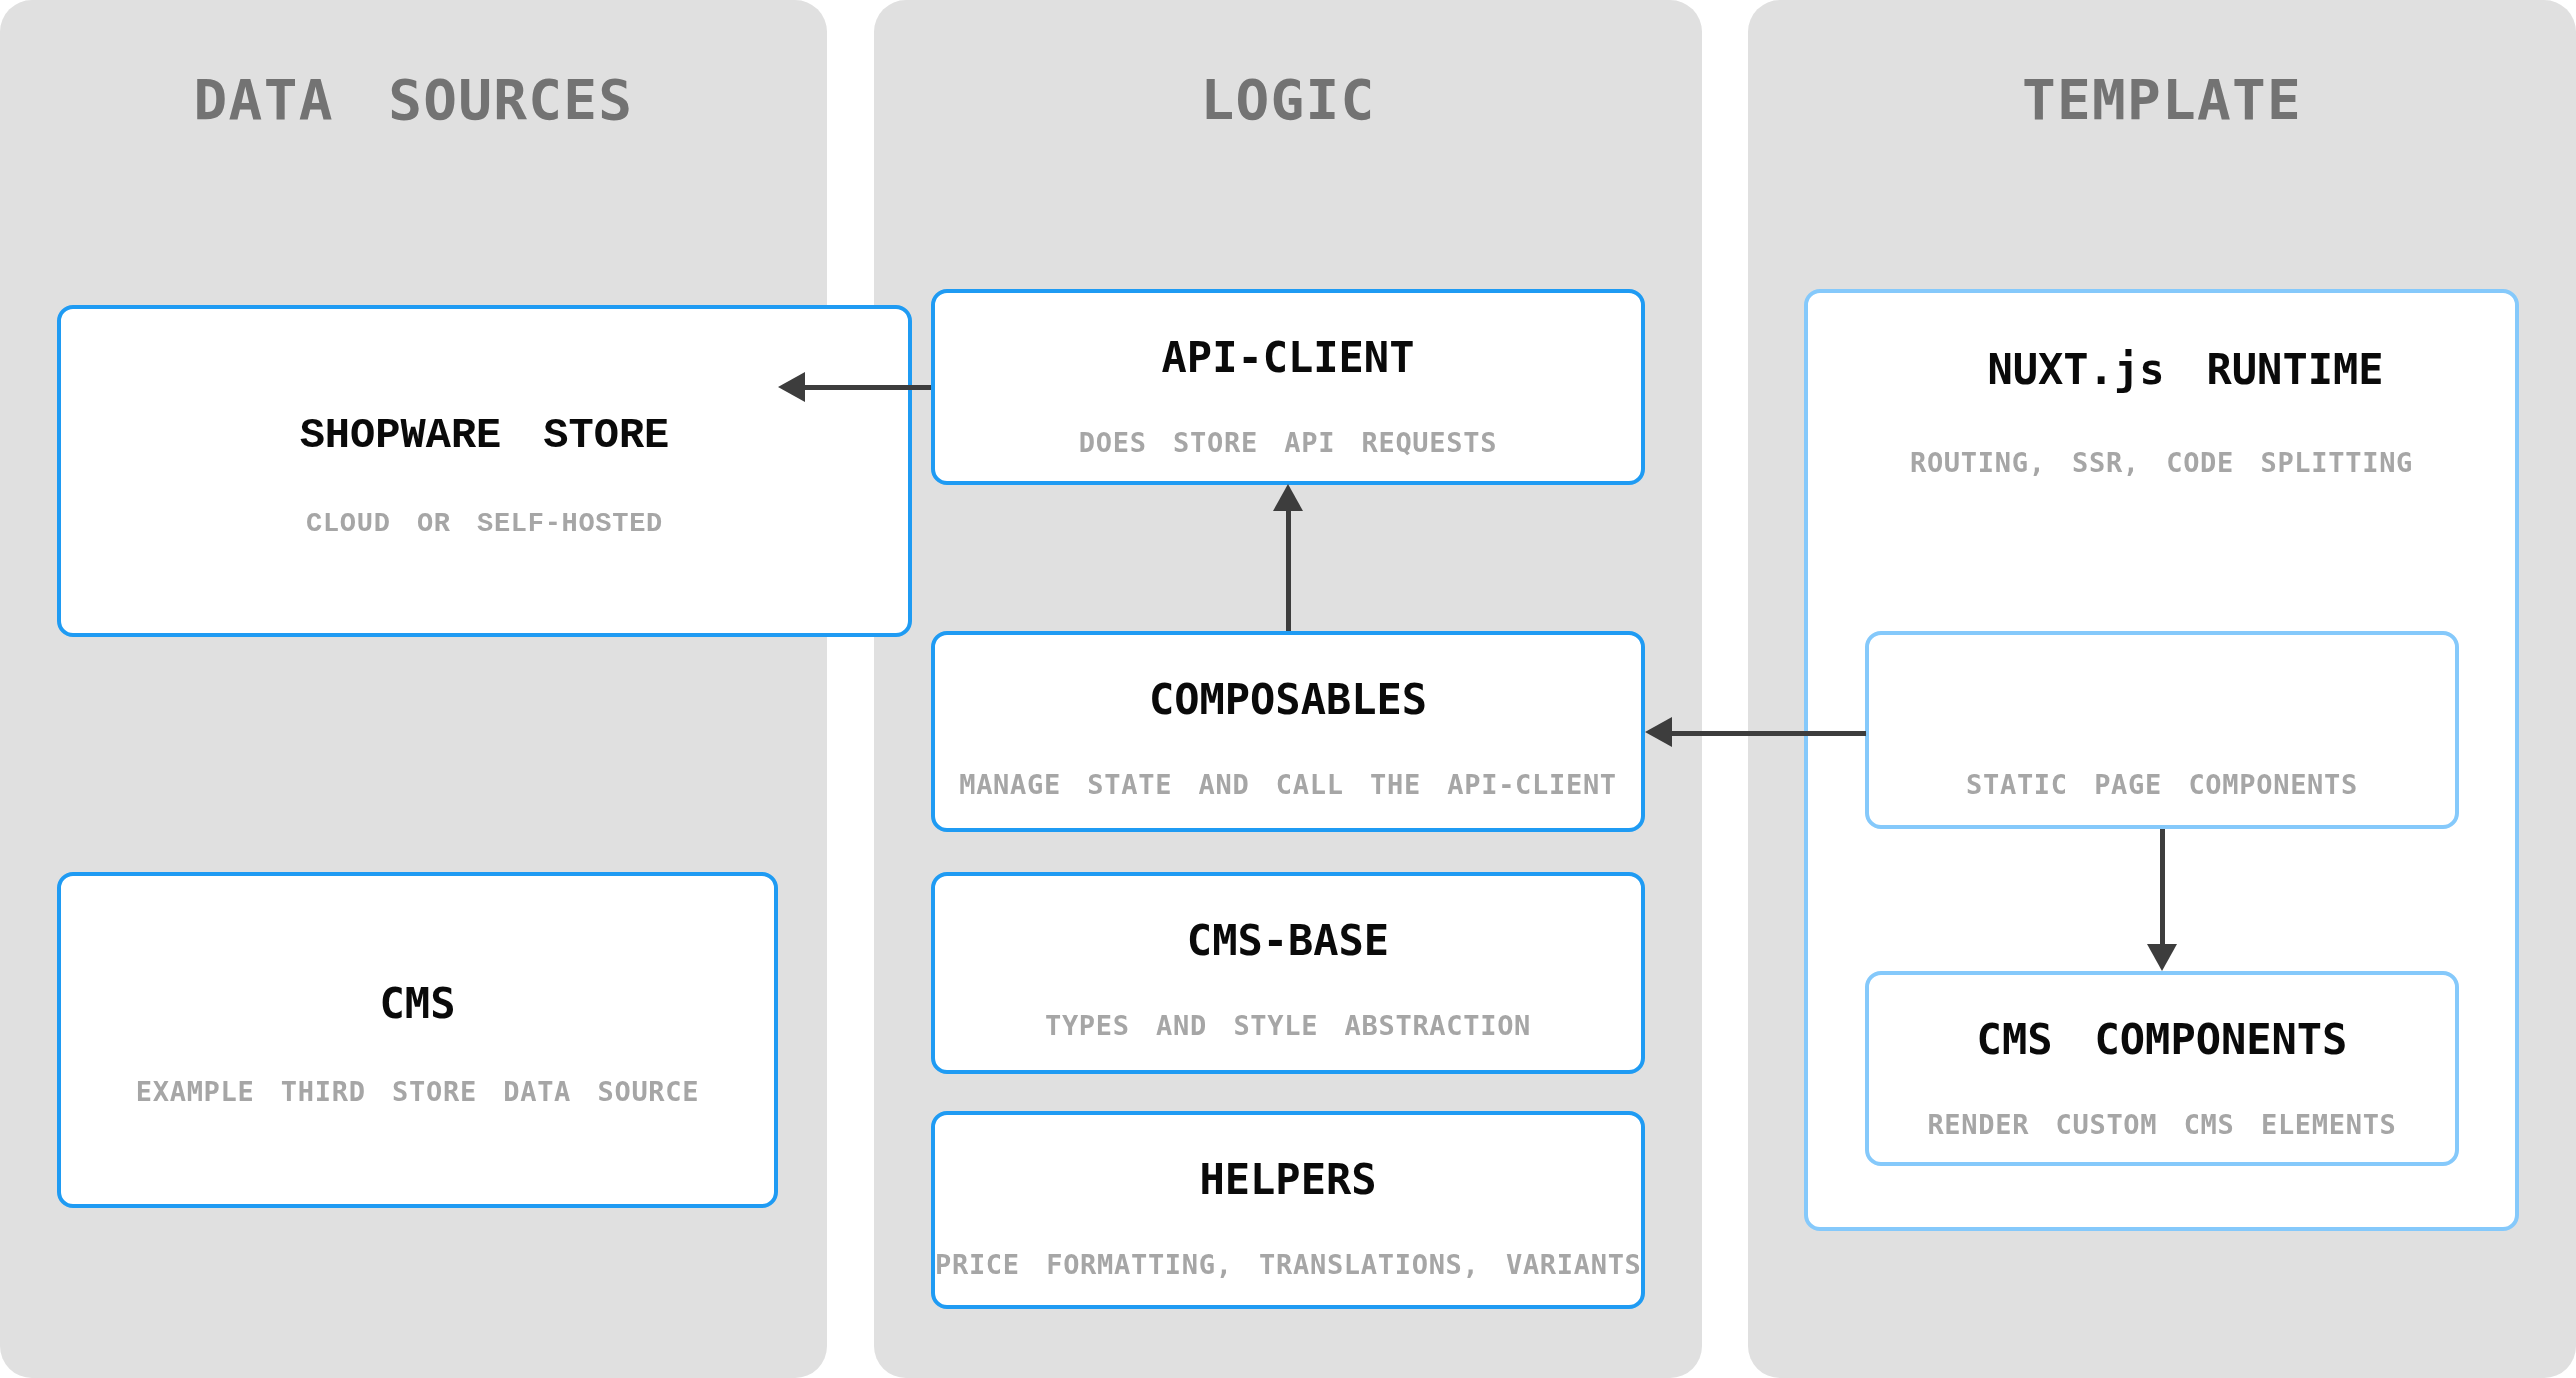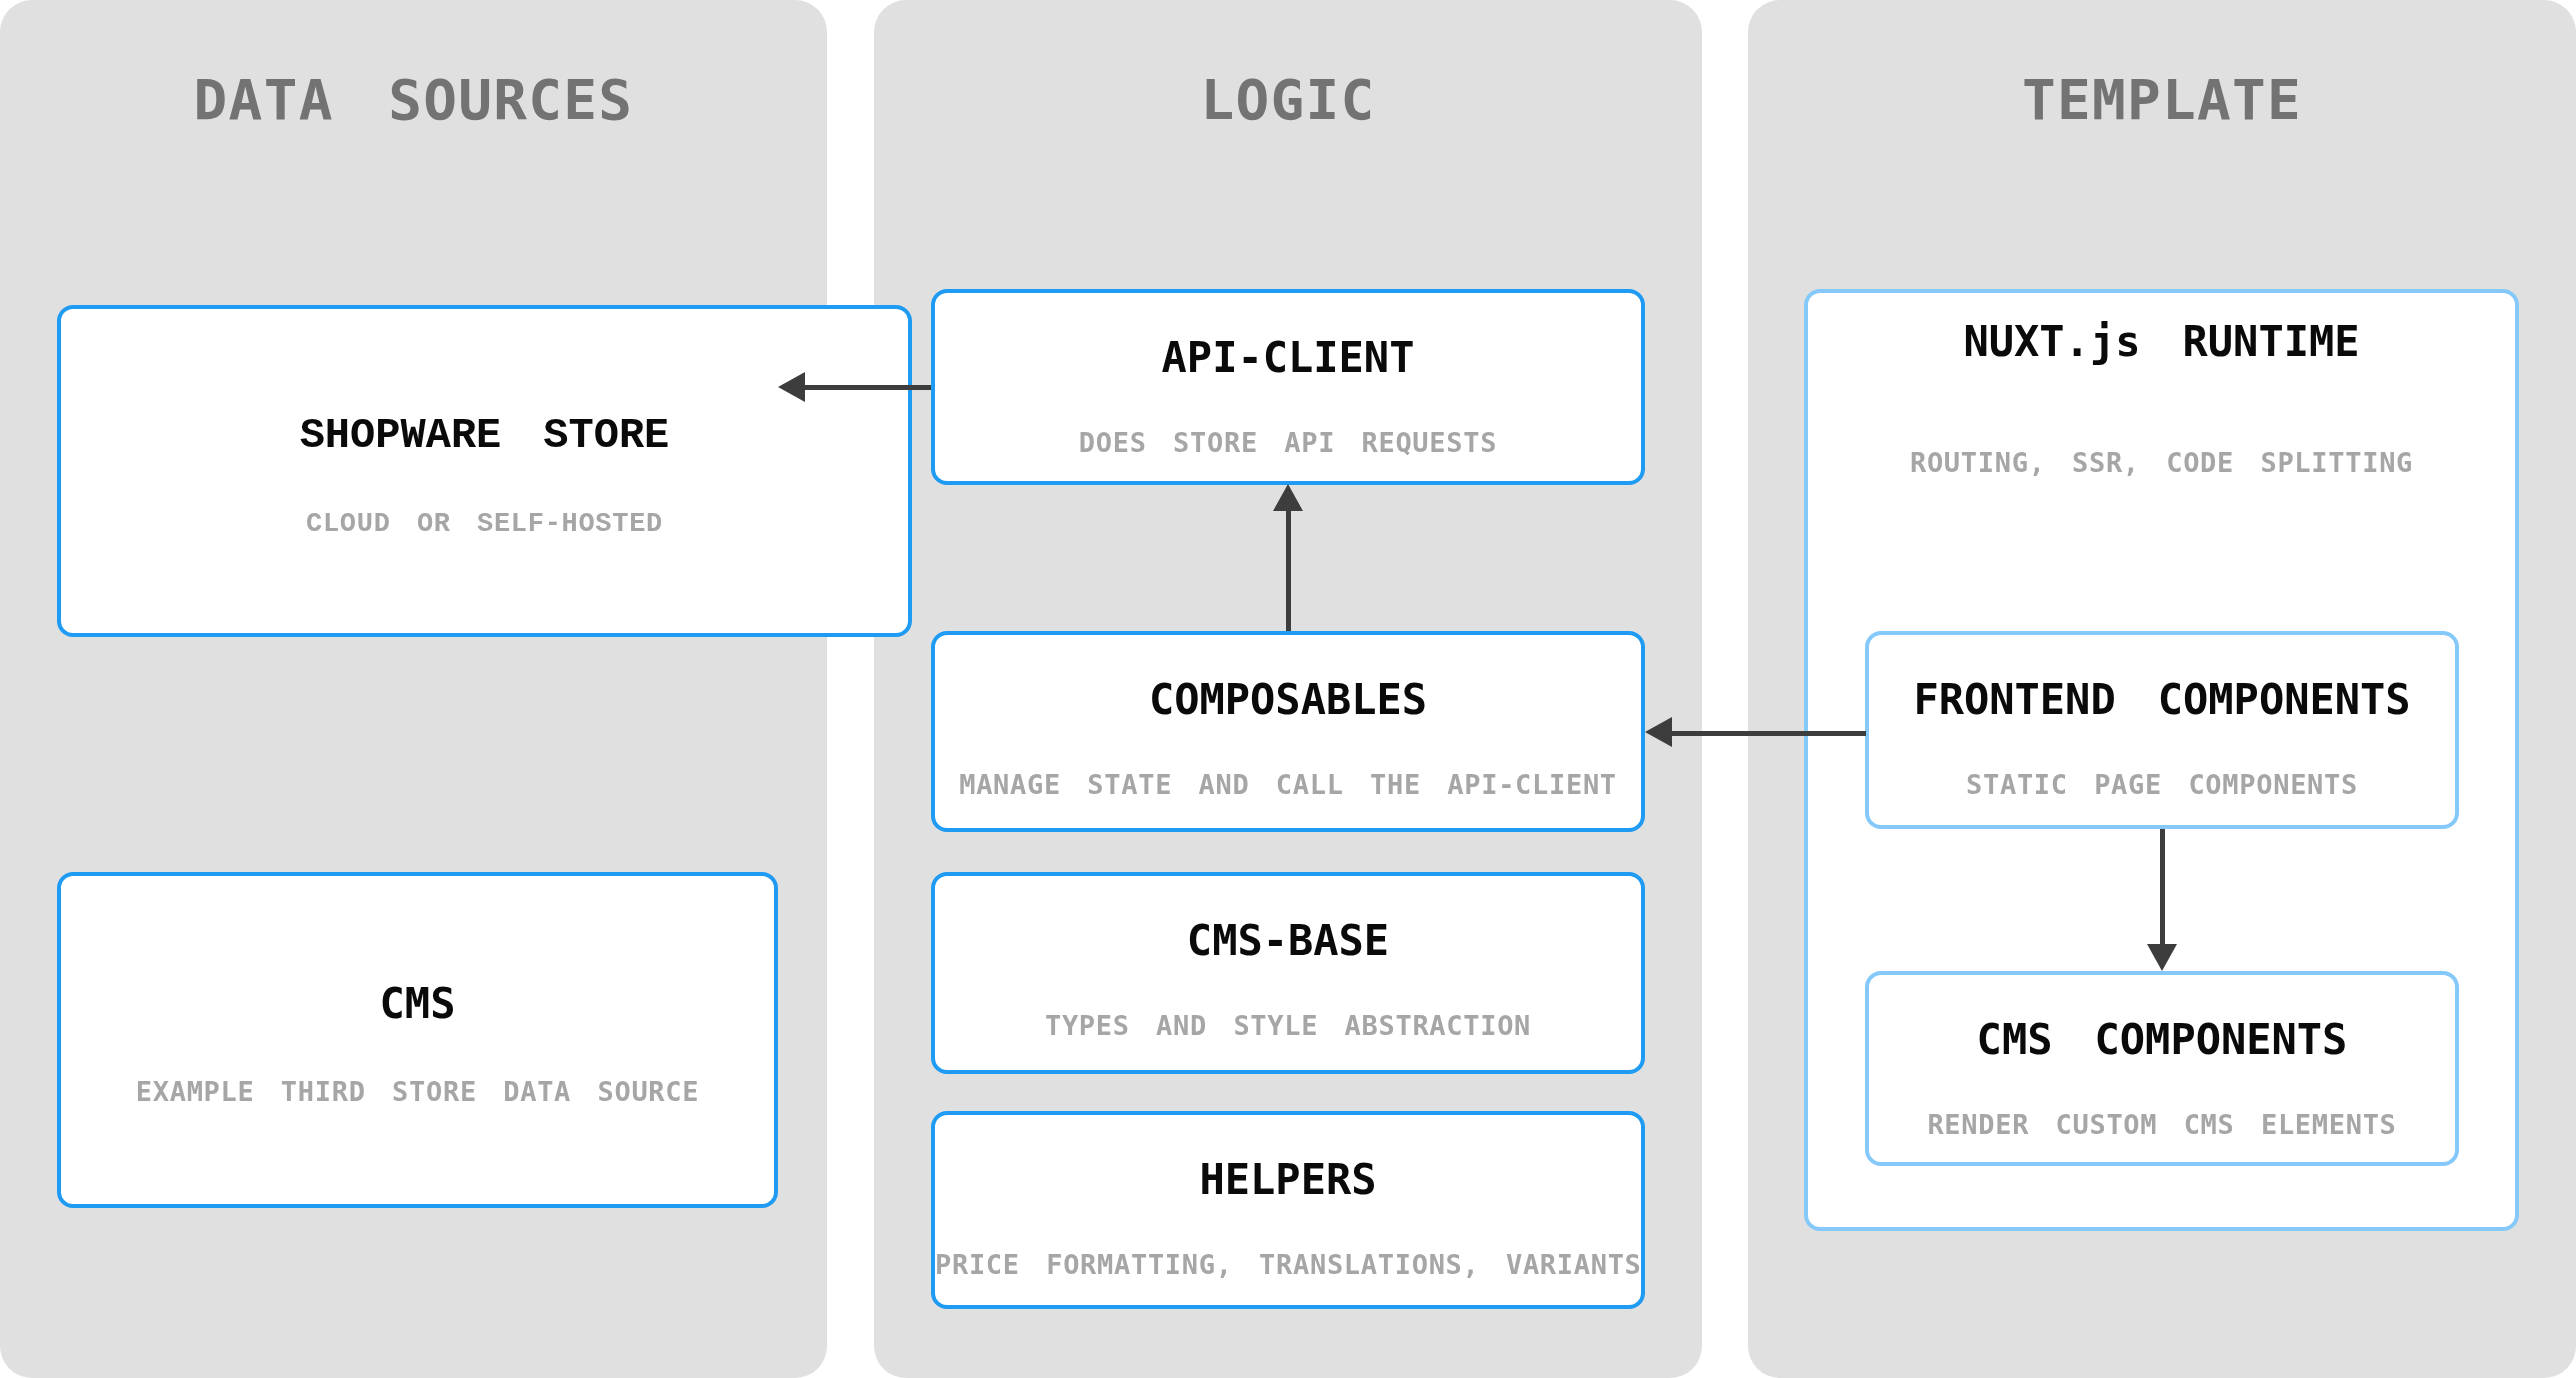--- a/index.html
+++ b/index.html
@@ -44,21 +44,21 @@
     position:absolute;left:0;width:100%;text-align:center;
     transform:translateY(-50%);
     font-size:27px;font-weight:bold;letter-spacing:0.7px;word-spacing:0.35em;
     color:var(--c-subtitle,#a6a6a6);white-space:nowrap;
   }
   
   .tall .box-title{top:127px;}
   .tall .box-subtitle{top:215px;}
   .small .box-title{top:64px;}
   .small .box-subtitle{top:149px;}
-  .runtime .box-title{top:48px;}
+  .runtime .box-title{top:76px;padding-left:24px;}
   .runtime .box-subtitle{top:169px;}
 
   #box-shopware{left:57px;top:305px;width:855px;height:332px;font-family:Liberation Mono, monospace;}
   #box-cms{left:57px;top:872px;width:721px;height:336px;}
   #box-api-client{left:931px;top:289px;width:714px;height:196px;padding-left:46px;}
   #box-composables{left:931px;top:631px;width:714px;height:201px;}
   #box-cms-base{left:931px;top:872px;width:714px;height:202px;}
   #box-helpers{left:931px;top:1111px;width:714px;height:198px;}
   #box-nuxt{left:1804px;top:289px;width:715px;height:942px;}
   #box-frontend{left:1865px;top:631px;width:594px;height:198px;}
@@ -131,21 +131,20 @@
   <div class="box small" id="box-helpers">
     <div class="box-title">HELPERS</div>
     <div class="box-subtitle">PRICE FORMATTING, TRANSLATIONS, VARIANTS</div>
   </div>
 
   <div class="box light runtime" id="box-nuxt">
     <div class="box-title">NUXT.js RUNTIME</div>
     <div class="box-subtitle">ROUTING, SSR, CODE SPLITTING</div>
   </div>
   <div class="box light small" id="box-frontend">
-    <div class="box-title">FRONTEND COMPONENTS</div>
     <div class="box-subtitle">STATIC PAGE COMPONENTS</div>
   </div>
   <div class="box light small" id="box-cms-components">
     <div class="box-title">CMS COMPONENTS</div>
     <div class="box-subtitle">RENDER CUSTOM CMS ELEMENTS</div>
   </div>
 
   <div class="arrow-line" id="arrow1-line"></div>
   <div class="arrow-head left" id="arrow1-head"></div>
 

